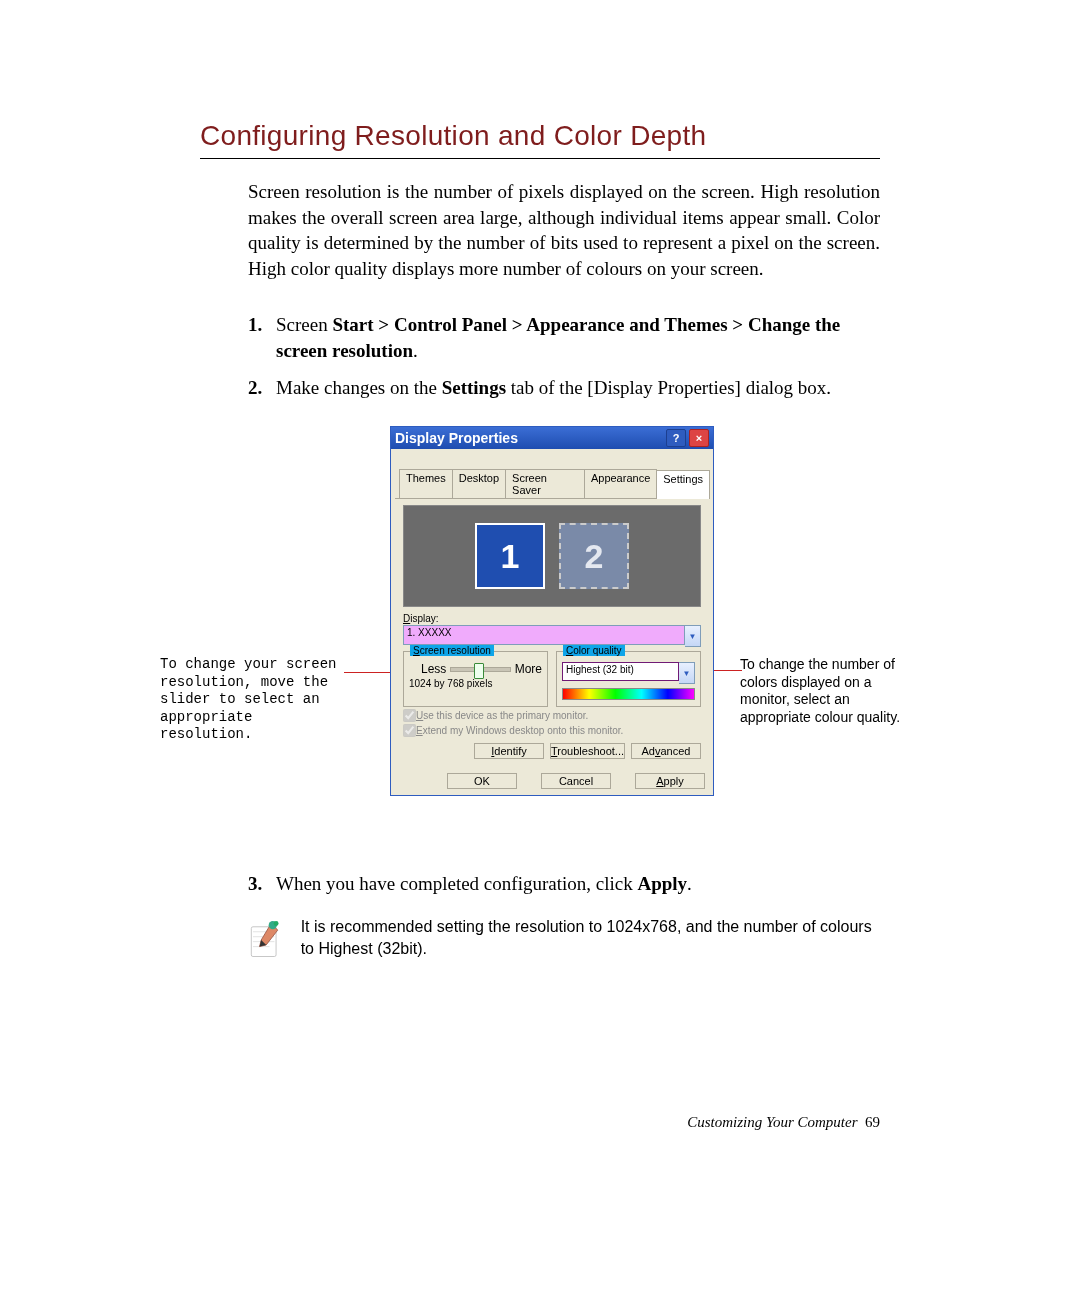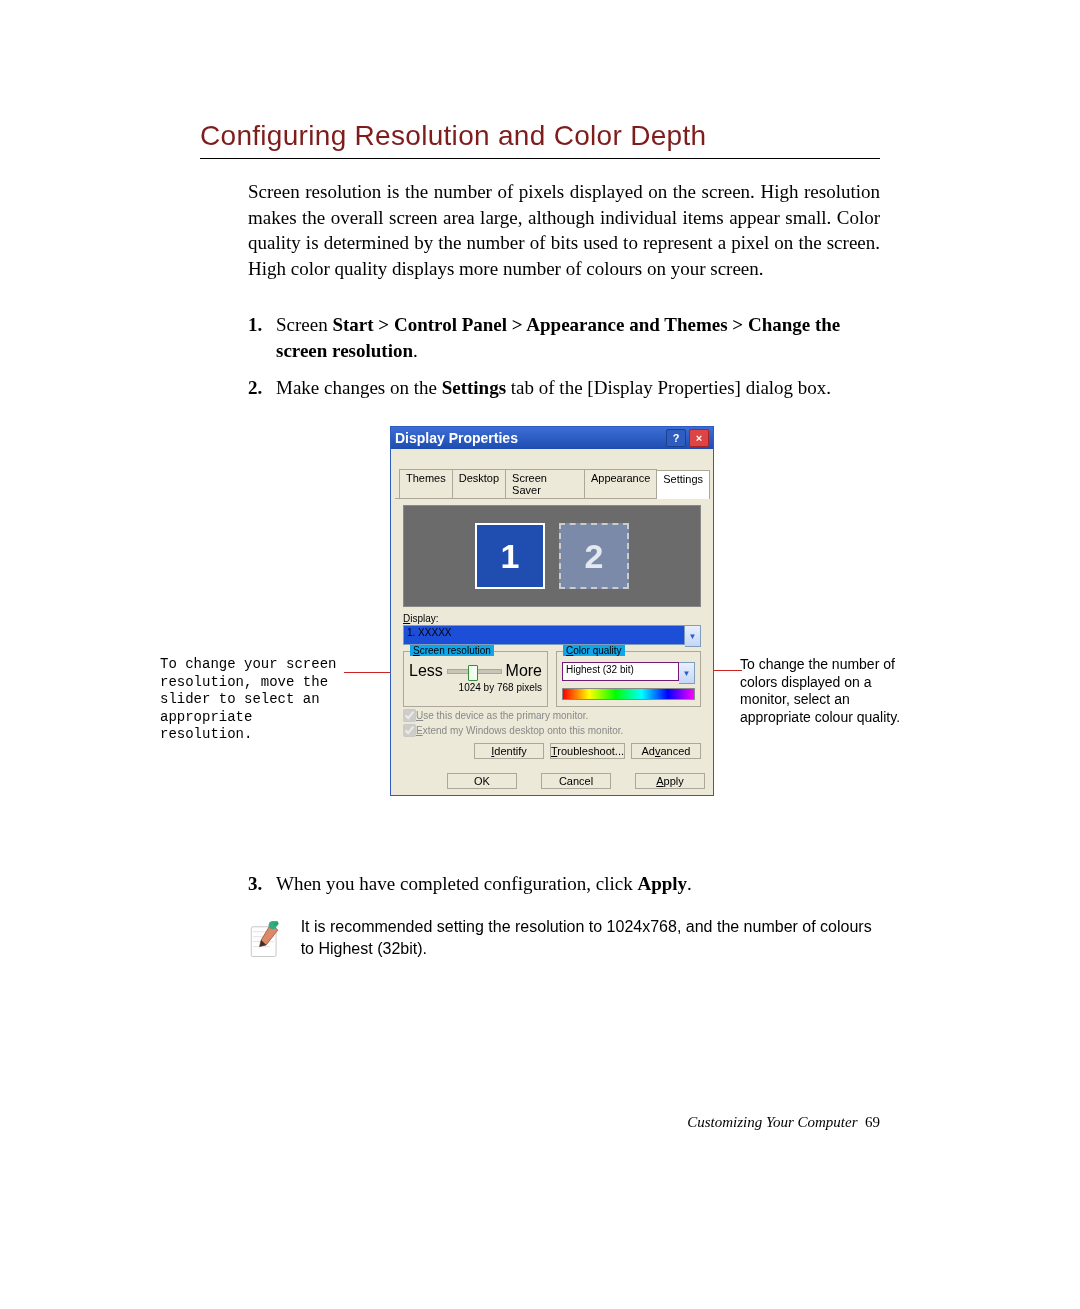--- a/index.html
+++ b/index.html
@@ -39,30 +39,30 @@
   .tab.active { background:#fff; position:relative; top:1px; }
   .tabpanel { background:#ece9d8; padding:6px 8px 8px 8px; border-top:1px solid #aca899; margin:0 4px; }
   .arrange-text { font-size:10px; margin:1px 0 3px 0; }
   .monitors { height:100px; background:#6b6b6b; border:1px solid #888; display:flex; align-items:center; justify-content:center; gap:14px; }
   .mon { width:66px; height:62px; display:flex; align-items:center; justify-content:center; font-family:Arial; font-size:34px; font-weight:bold; }
   .mon1 { background:#1f4eb0; border:2px solid #fff; color:#fff; }
   .mon2 { background:#7a8aa8; border:2px dashed #ccc; color:#e4e8f0; }
   .lbl { font-size:10px; margin:6px 0 1px 0; }
   .lbl u { text-decoration:underline; }
   .dropdown-display { display:flex; }
-  .dd-input { flex:1; border:1px solid #7f9db9; background:#1d4ed8; height:16px; font-size:10px; padding:1px 3px; }
+  .dd-input { flex:1; border:1px solid #7f9db9; background:#f0abfc; height:16px; font-size:10px; padding:1px 3px; }
   .dd-arrow { width:15px; height:20px; border:1px solid #7f9db9; border-left:none; background:linear-gradient(#e8f0ff,#c5d7f6); color:#2e5cbf; display:flex; align-items:center; justify-content:center; font-size:8px; }
   .groups { display:flex; gap:8px; margin-top:4px; }
   .grp { flex:1; border:1px solid #aca899; padding:4px 5px 6px 5px; position:relative; }
   .grp-title { position:absolute; top:-7px; left:6px; background:#0ea5e9; padding:0 3px; font-size:10px; }
   .grp-title u { text-decoration:underline; }
-  .slider-row { display:flex; align-items:center; gap:4px; font-size:16px; margin:6px 0 2px 0; }
+  .slider-row { display:flex; align-items:center; gap:4px; font-size:12px; margin:6px 0 2px 12px; }
   .slider-track { flex:1; height:3px; background:#c9c5b6; border:1px solid #aca899; position:relative; }
   .slider-thumb { position:absolute; top:-5px; left:38%; width:8px; height:14px; background:#efe; border:1px solid #3a8a3a; border-radius:1px; }
-  .res-val { text-align:right; font-size:10px; }
+  .res-val { text-align:left; font-size:10px; }
   .quality-dd { display:flex; margin:6px 0 4px 0; }
   .q-input { flex:1; border:1px solid #701a75; background:#fff; height:15px; font-size:10px; padding:1px 3px; }
   .rainbow { height:10px; background:linear-gradient(90deg,#f00,#ff0 20%,#0f0 40%,#0ff 60%,#00f 80%,#f0f); border:1px solid #888; }
   .chk-row { font-size:10px; color:#888; display:flex; align-items:center; gap:0; margin:2px 0; }
   .chk-row input { margin:0; }
   .btnrow { display:flex; justify-content:flex-end; gap:6px; margin-top:6px; }
   .btn { border:1px solid #aca899; background:#ece9d8; font-size:11px; padding:1px 0; min-width:68px; text-align:center; font-family:"Tahoma",Arial,sans-serif; }
   .bottom-btns { display:flex; justify-content:flex-end; gap:24px; padding:6px 8px; }
 </style>
 </head>

